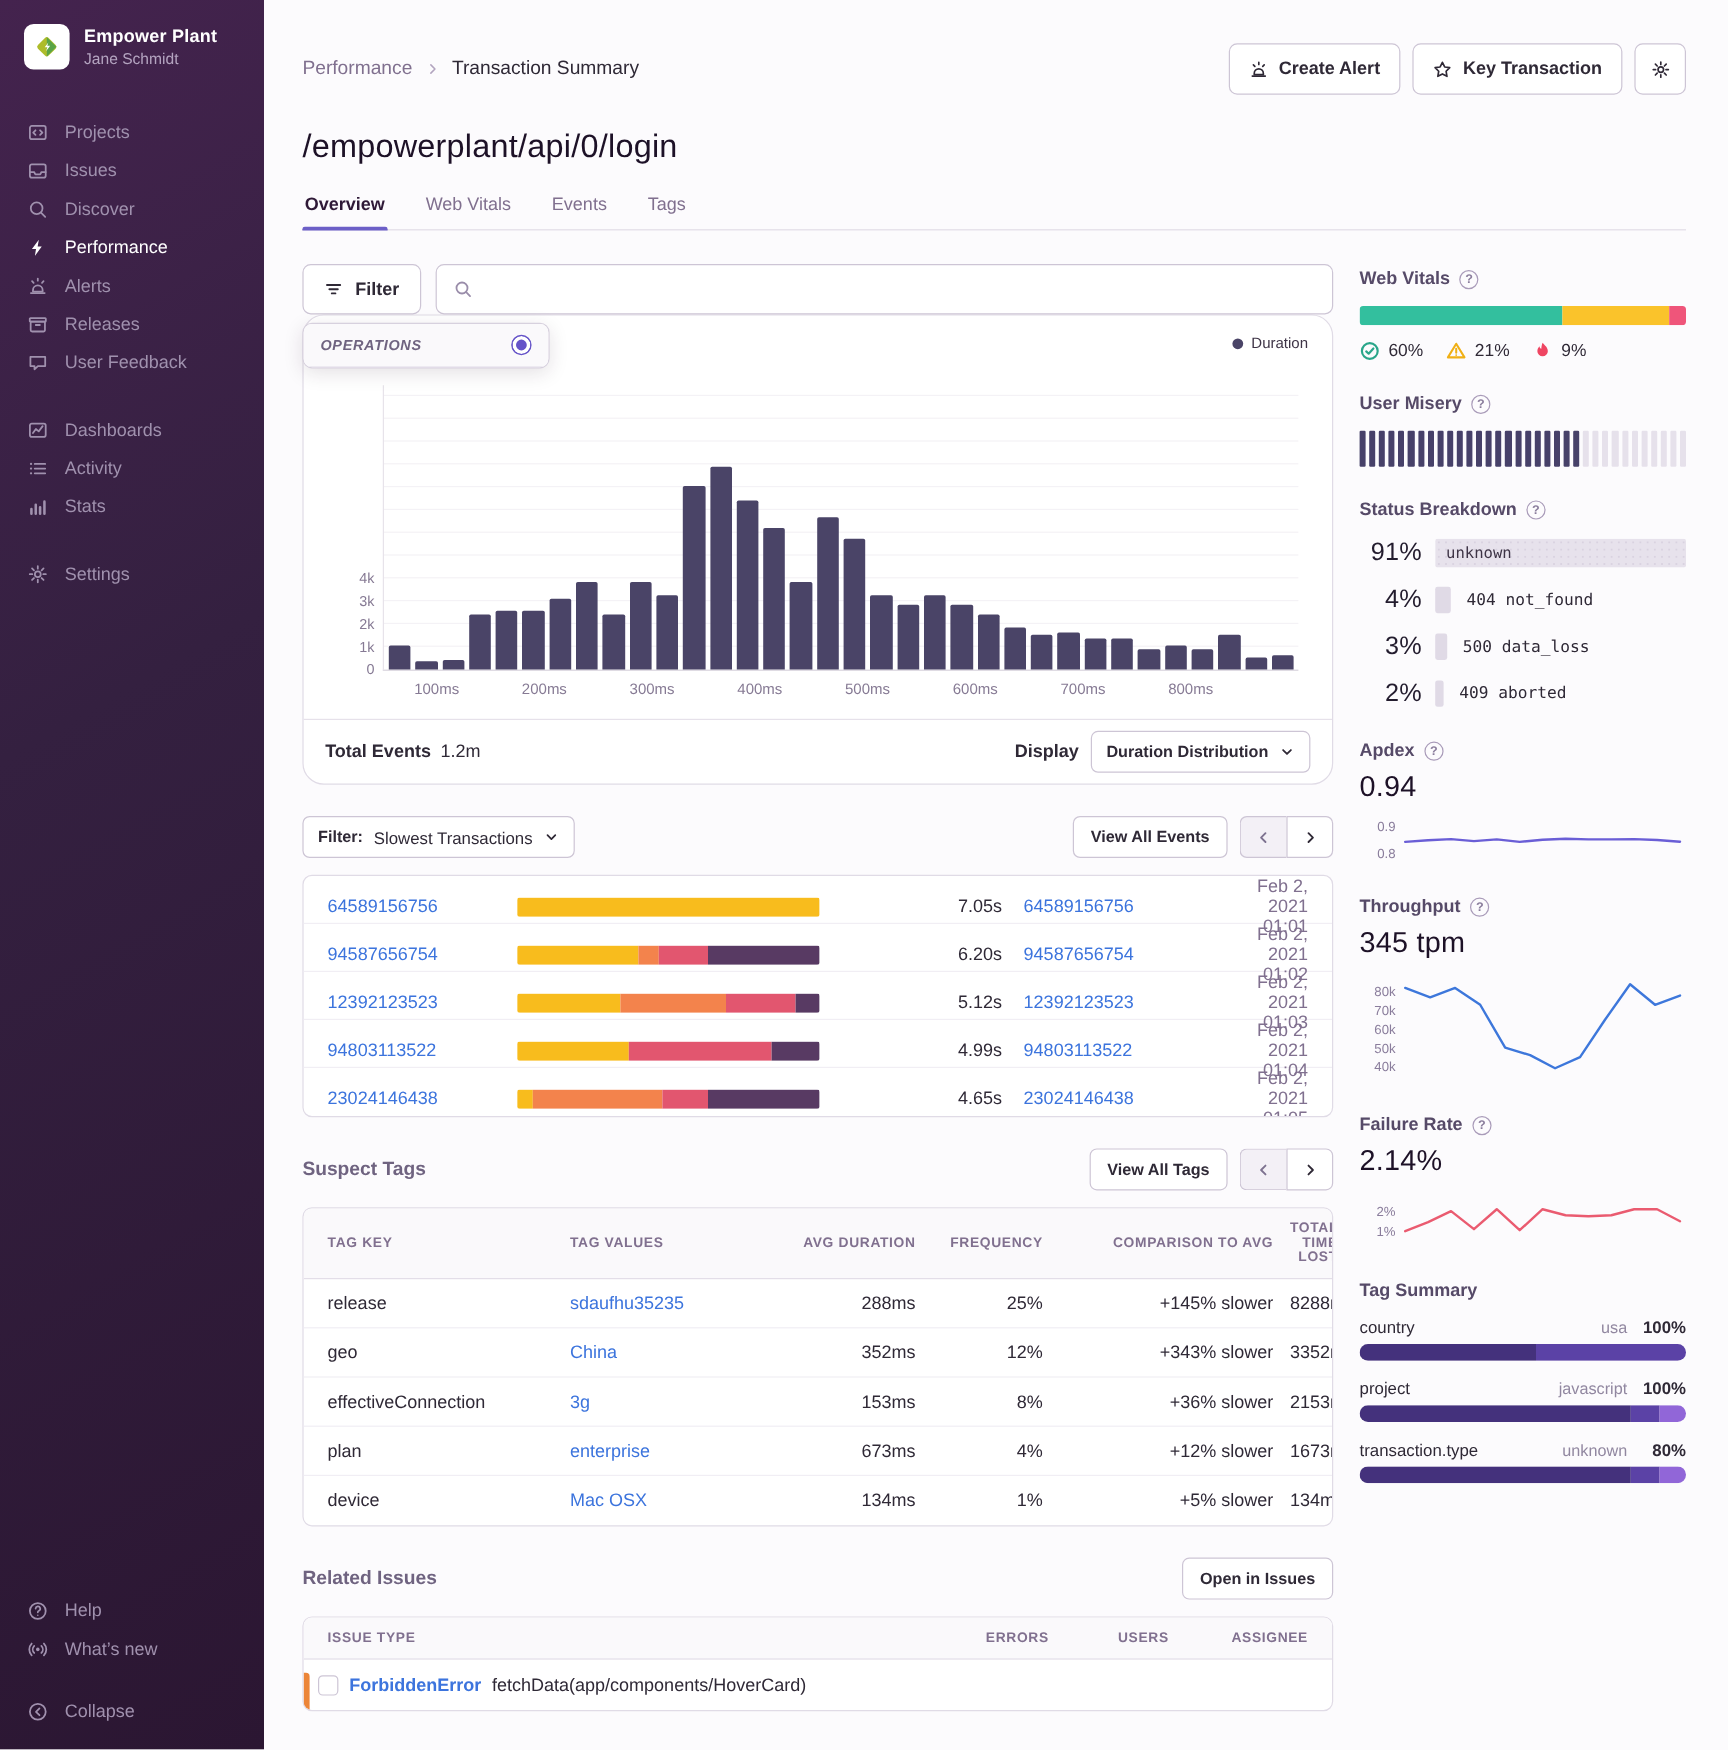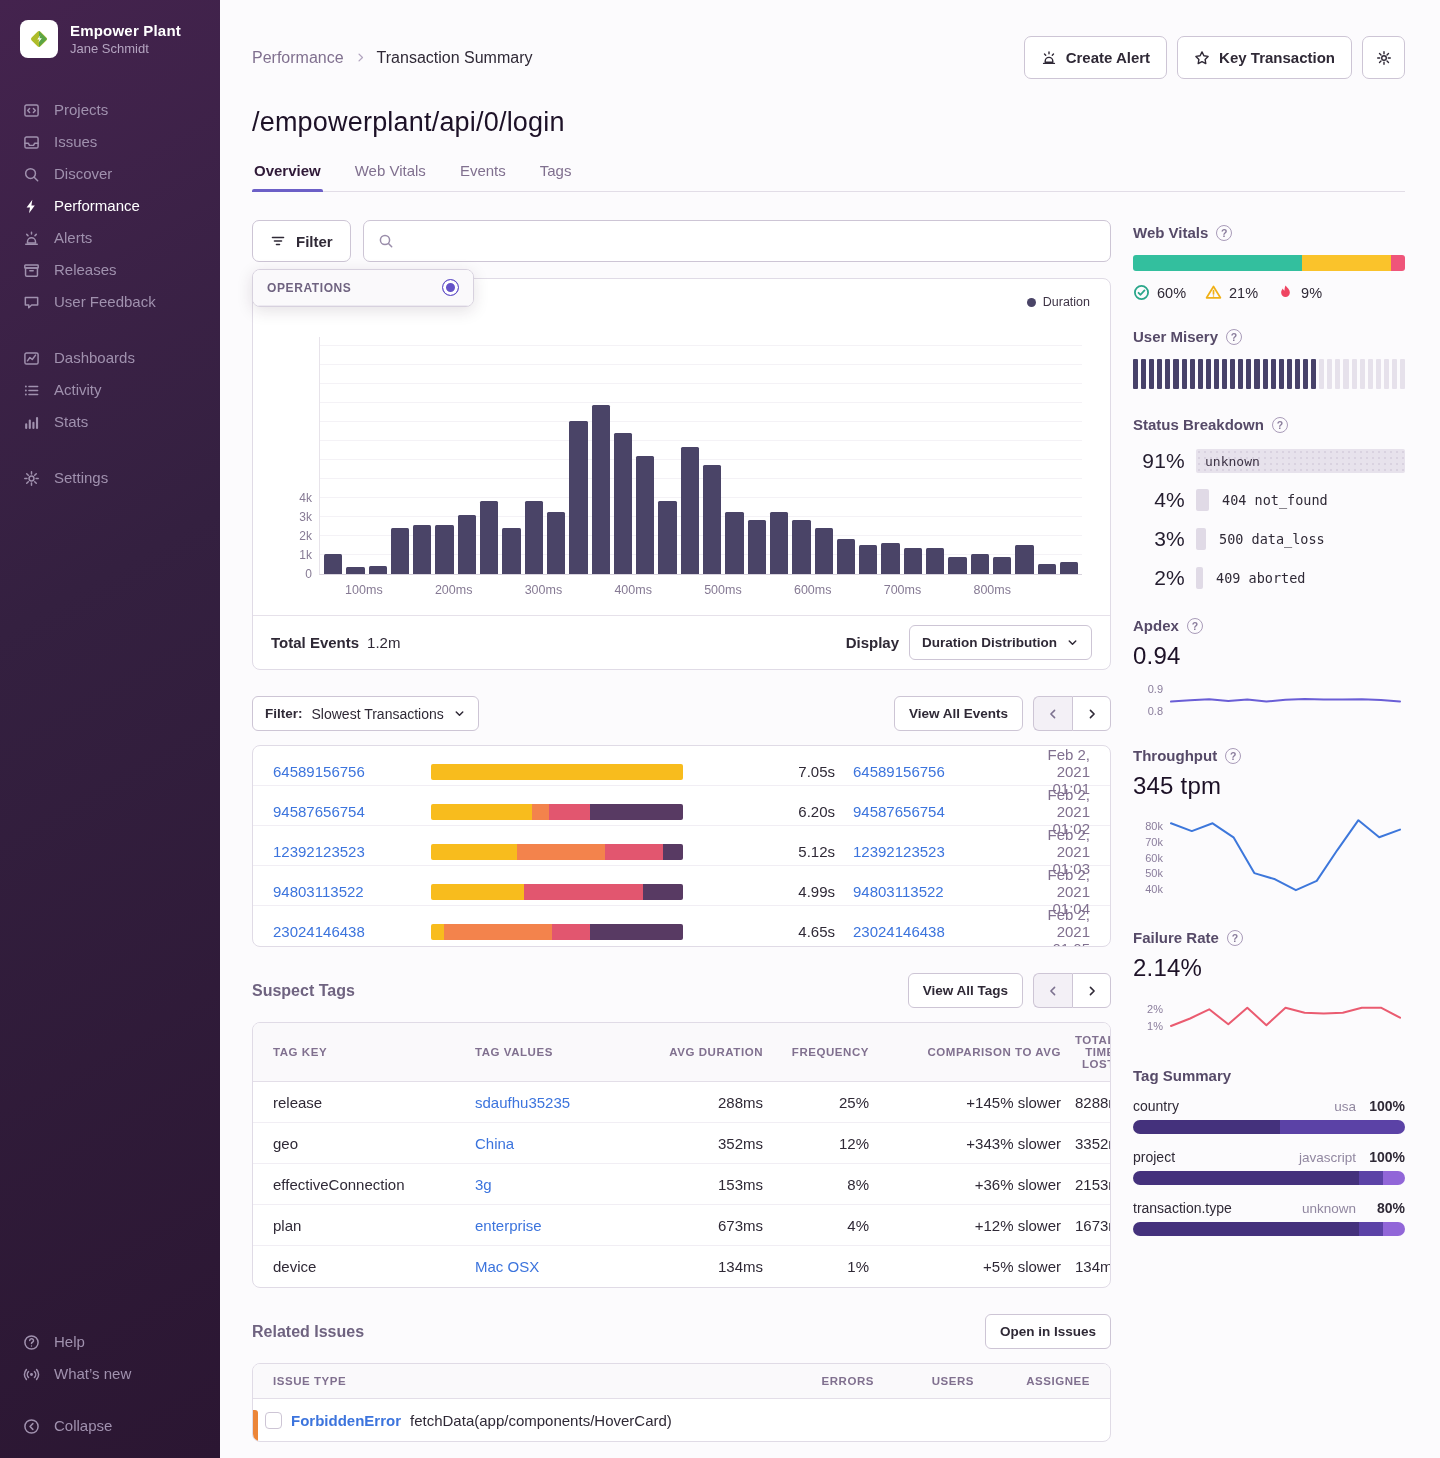--- a/index.html
+++ b/index.html
@@ -9,21 +9,21 @@
 
   .app { display:flex; width:100%; height:100%; }
 
   
   .sidebar { width:220px; flex-shrink:0; background:linear-gradient(150deg,#44234e 0%,#342040 40%,#2b1632 100%);
              color:#a091ae; display:flex; flex-direction:column; padding:20px 0 16px; }
   .org { display:flex; gap:12px; align-items:center; padding:0 20px; margin-bottom:36px; cursor:pointer; }
   .org-logo { width:38px; height:38px; background:#fff; border-radius:8px; display:flex; align-items:center; justify-content:center; flex-shrink:0; }
   .org-name { font-size:15px; font-weight:700; color:#fff; letter-spacing:.2px; }
   .org-user { font-size:13px; color:#b4a4c0; margin-top:2px; }
-  .nav-item { display:flex; gap:14px; padding:7px 22px; font-size:15px; color:#a091ae; cursor:pointer; }
+  .nav-item { display:flex; align-items:center; gap:14px; padding:7px 22px; font-size:15px; color:#a091ae; cursor:pointer; }
   .nav-item.active { color:#ffffff; }
   .nav-item .ni { width:18px; height:18px; display:flex; align-items:center; justify-content:center; flex-shrink:0; }
   .nav-item .ni svg { width:17px; height:17px; }
   .nav-gap { margin-top:24px; }
   .sidebar-bottom { margin-top:auto; }
   .nav-collapse { margin-top:20px; }
 
   
   .main { flex:1; padding:0 35px 0 32px; display:flex; flex-direction:column; min-width:0; }
   .topbar { display:flex; justify-content:space-between; align-items:center; margin-top:36px; }
@@ -49,33 +49,33 @@
   
   .filter-row { display:flex; gap:12px; position:relative; }
   .filter-btn { display:flex; align-items:center; gap:10px; height:42px; padding:0 17px; background:#fff;
                 border:1px solid #cdc5d5; border-radius:7px; font-size:15px; font-weight:700; color:#2f2936; cursor:pointer; }
   .searchbox { flex:1; display:flex; align-items:center; gap:10px; height:42px; background:#fff;
                border:1px solid #cdc5d5; border-radius:7px; padding:0 14px; color:#9a8daa; }
   .searchbox input { border:none; outline:none; flex:1; font-size:15px; font-family:inherit; color:#3e3446; background:transparent; }
   .searchbox input::placeholder { color:#a79cb5; }
 
   
-  .dropdown { position:absolute; top:49px; left:0; width:222px; background:#fff; border:1px solid #d7d1de;
-              border-radius:8px; box-shadow:0 4px 16px rgba(43,22,50,.13); z-index:30; overflow:hidden; }
+  .dropdown { position:absolute; top:49px; left:0; width:206px; background:#fff; border:1px solid #d7d1de;
+              border-radius:8px; box-shadow:0 4px 16px rgba(43,22,50,.13); z-index:30; overflow:hidden;font-style:italic; }
   .dd-header { display:flex; align-items:center; justify-content:space-between; padding:9px 14px; background:#faf9fb;
                border-bottom:1px solid #edeaf1; font-size:12px; font-weight:700; letter-spacing:.6px; color:#6f6380; }
   .dd-item { display:flex; align-items:center; gap:11px; padding:10px 14px; border-bottom:1px solid #f2eff4; font-size:15px; color:#3e3446; cursor:pointer; }
   .dd-item:last-child { border-bottom:none; }
   .dot { width:9px; height:9px; border-radius:50%; flex-shrink:0; }
   .radio { width:17px; height:17px; border-radius:50%; border:1.5px solid #c6bed1; background:#fff; margin-left:auto; flex-shrink:0; }
   .radio.on { border-color:#6553c8; background:#6553c8; box-shadow:inset 0 0 0 3px #fff; }
 
   
   .card { background:#fff; border:1px solid #e0dbe6; border-radius:8px; }
-  .chart-card { margin-top:16px; padding:12px 18px 0; }
+  .chart-card { padding:12px 18px 0;border-radius:18px; }
   .legend { display:flex; justify-content:flex-end; align-items:center; gap:7px; font-size:12.5px; color:#3e3446; padding:4px 2px 2px; }
   .legend-dot { width:9px; height:9px; border-radius:50%; }
   .plot-wrap { position:relative; margin:26px 10px 0 48px; height:238px; border-left:1px solid #e7e3ea; border-bottom:1px solid #d8d3dd; }
   .gridline { position:absolute; left:0; right:0; height:1px; background:#f4f2f6; }
   .bars { position:absolute; inset:0; display:flex; align-items:flex-end; gap:4px; padding:0 4px; }
   .bars .bar { flex:1; background:#4a4467; border-radius:1.5px 1.5px 0 0; }
   .ylab { position:absolute; right:calc(100% + 8px); font-size:12px; color:#867a94; width:34px; text-align:right; }
   .x-labels { position:relative; height:26px; margin:4px 10px 0 48px; }
   .x-labels span { position:absolute; transform:translateX(-50%); font-size:12.5px; color:#867a94; top:4px; }
   .chart-footer { display:flex; justify-content:space-between; align-items:center; border-top:1px solid #e6e1ea;

